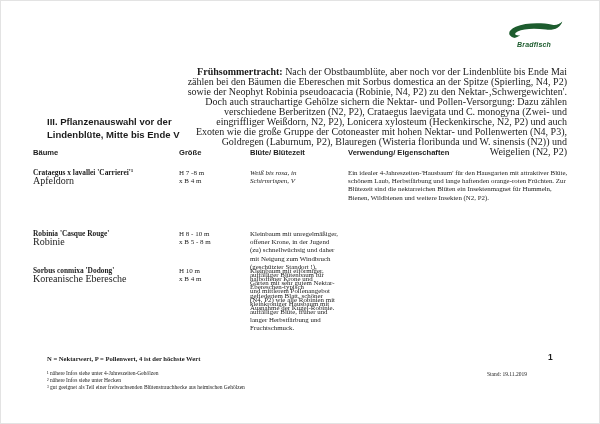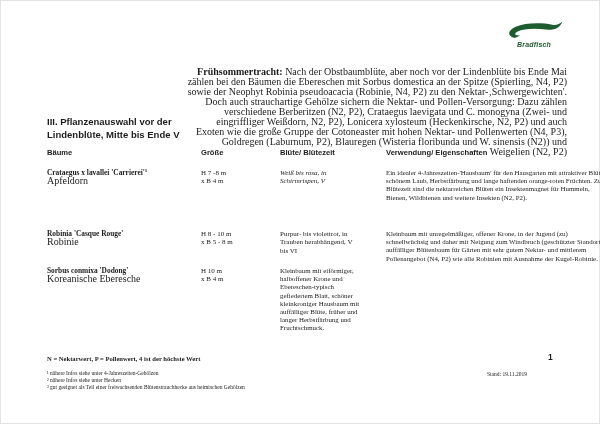--- a/index.html
+++ b/index.html
@@ -27,22 +27,22 @@
     font-weight:bold;font-size:9.5px;line-height:13px;margin-top:41px;
   }
   
   .intro{
     position:absolute;left:187px;top:67px;width:380px;
     font-size:10px;line-height:10px;text-align:right;
   }
   .intro .lead{font-weight:bold;}
   
   .thead,.trow{
-    position:absolute;left:47px;width:518px;
-    display:grid;grid-template-columns:138px 63px 90px 227px;column-gap:16px;
+    position:absolute;left:33px;width:518px;
+    display:grid;grid-template-columns:138px 63px 90px 227px;column-gap:8px;
   }
   .thead{top:148px;
     font-family:"Liberation Sans", sans-serif;
     font-weight:bold;font-size:7.6px;
   }
   .trow{font-size:7px;line-height:8.4px;}
   .row1{top:169px;}
   .row2{top:217px;margin-top:13px;}
   .row3{top:267px;}
   .tname{font-weight:bold;font-size:7.4px;}
@@ -112,21 +112,20 @@
 
   <div class="trow row2">
     <div>
       <div class="tname">Robinia 'Casque Rouge'</div>
       <div class="tcommon">Robinie</div>
     </div>
     <div>
       <div>H 8 - 10 m</div>
       <div>x B 5 - 8 m</div>
     </div>
-    <div style="padding-right:14px;">Purpur- bis violettrot, in Trauben herabhängend, V bis VI</div>
     <div class="usage">Kleinbaum mit unregelmäßiger, offener Krone, in der Jugend (zu) schnellwüchsig und daher mit Neigung zum Windbruch (geschützter Standort !), auffälliger Blütenbaum für Gärten mit sehr gutem Nektar- und mittlerem Pollenangebot (N4, P2) wie alle Robinien mit Ausnahme der Kugel-Robinie.</div>
   </div>
 
   <div class="trow row3">
     <div>
       <div class="tname">Sorbus conmixa 'Dodong'</div>
       <div class="tcommon">Koreanische Eberesche</div>
     </div>
     <div>
       <div>H 10 m</div>

